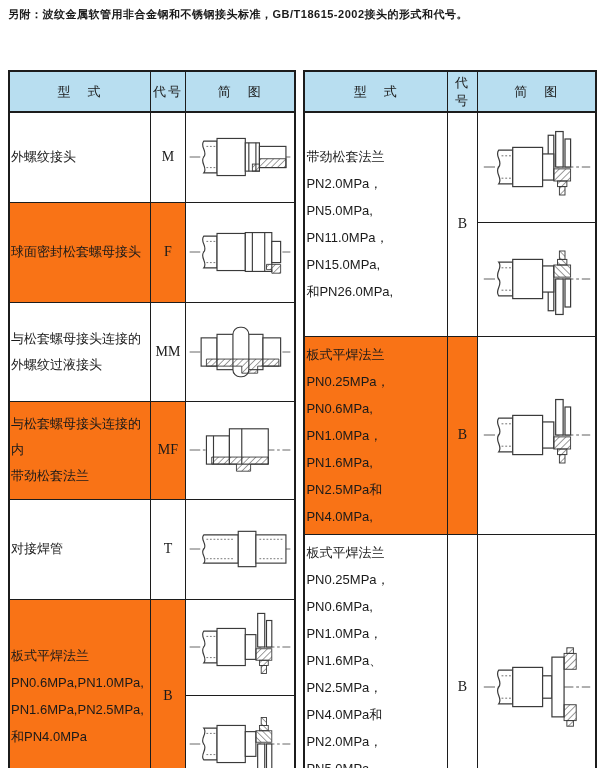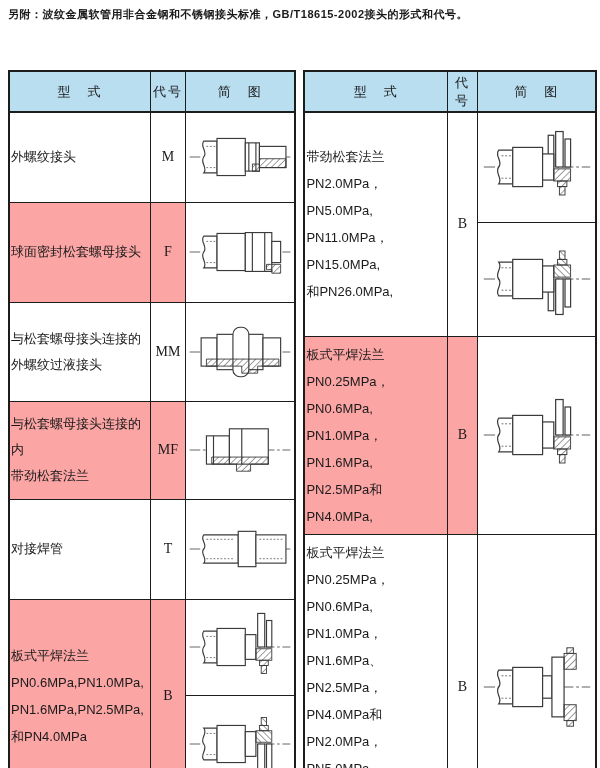--- a/index.html
+++ b/index.html
@@ -22,21 +22,21 @@
   td{padding:0;vertical-align:middle;}
   td.type{
     font-size:13px;line-height:26px;padding:4px 6px 4px 1px;
     white-space:pre-line;vertical-align:middle;
   }
   td.pn{font-family:Liberation Sans, sans-serif;line-height:27px;}
   td.code{
     text-align:center;font-family:"Liberation Serif",serif;font-size:14px;
   }
   td.diag{text-align:center;background:#fff;}
-  td.hl{background:#fca5a5;}
+  td.hl{background:#f97316;}
   svg.fitting{display:block;margin:0 auto;}
   .ln{stroke:#3a3a3a;stroke-width:1.3;fill:none;}
   .body{stroke:#3a3a3a;stroke-width:1.3;fill:#ffffff;}
   .hatchfill{stroke:#3a3a3a;stroke-width:1;fill:url(#hatch);}
   .cl{stroke:#555;stroke-width:1;stroke-dasharray:12 3 3 3;fill:none;}
   .dots{stroke:#666;stroke-width:1;stroke-dasharray:2 2;fill:none;}
   .hidden-defs{position:absolute;width:0;height:0;overflow:hidden;}
 </style>
 </head>
 <body>

